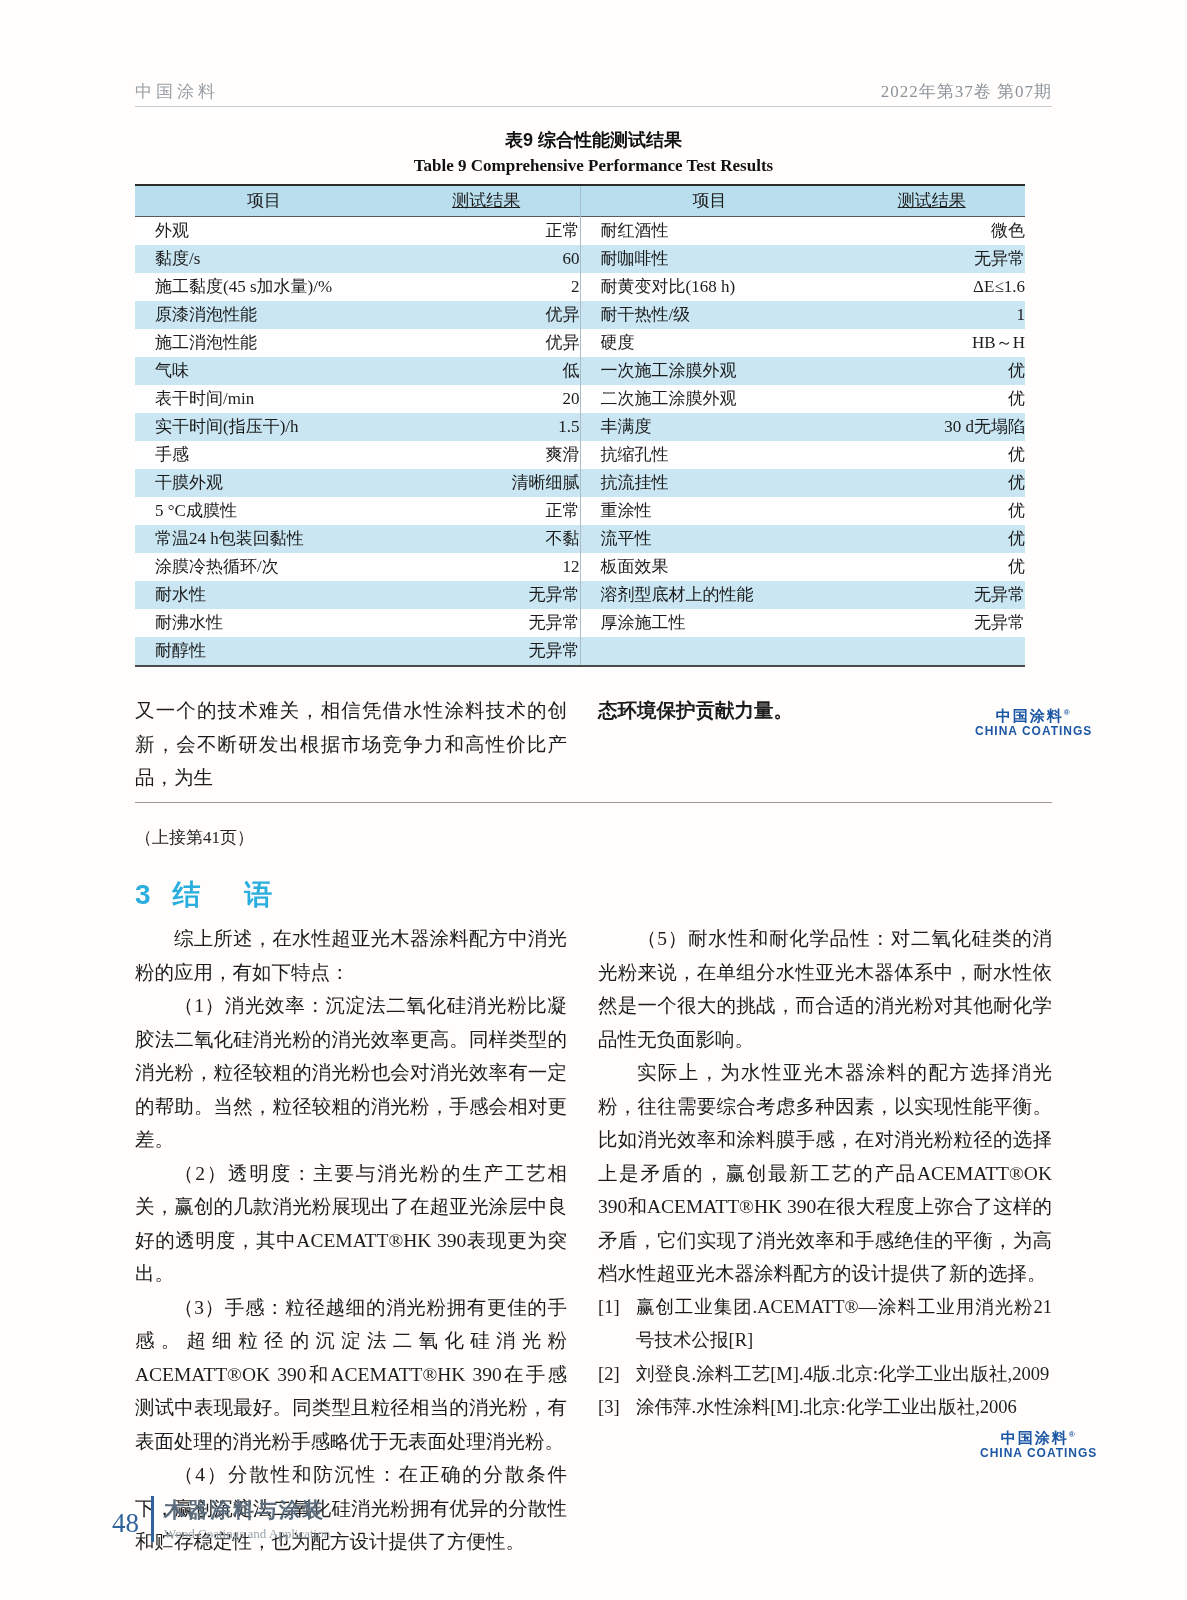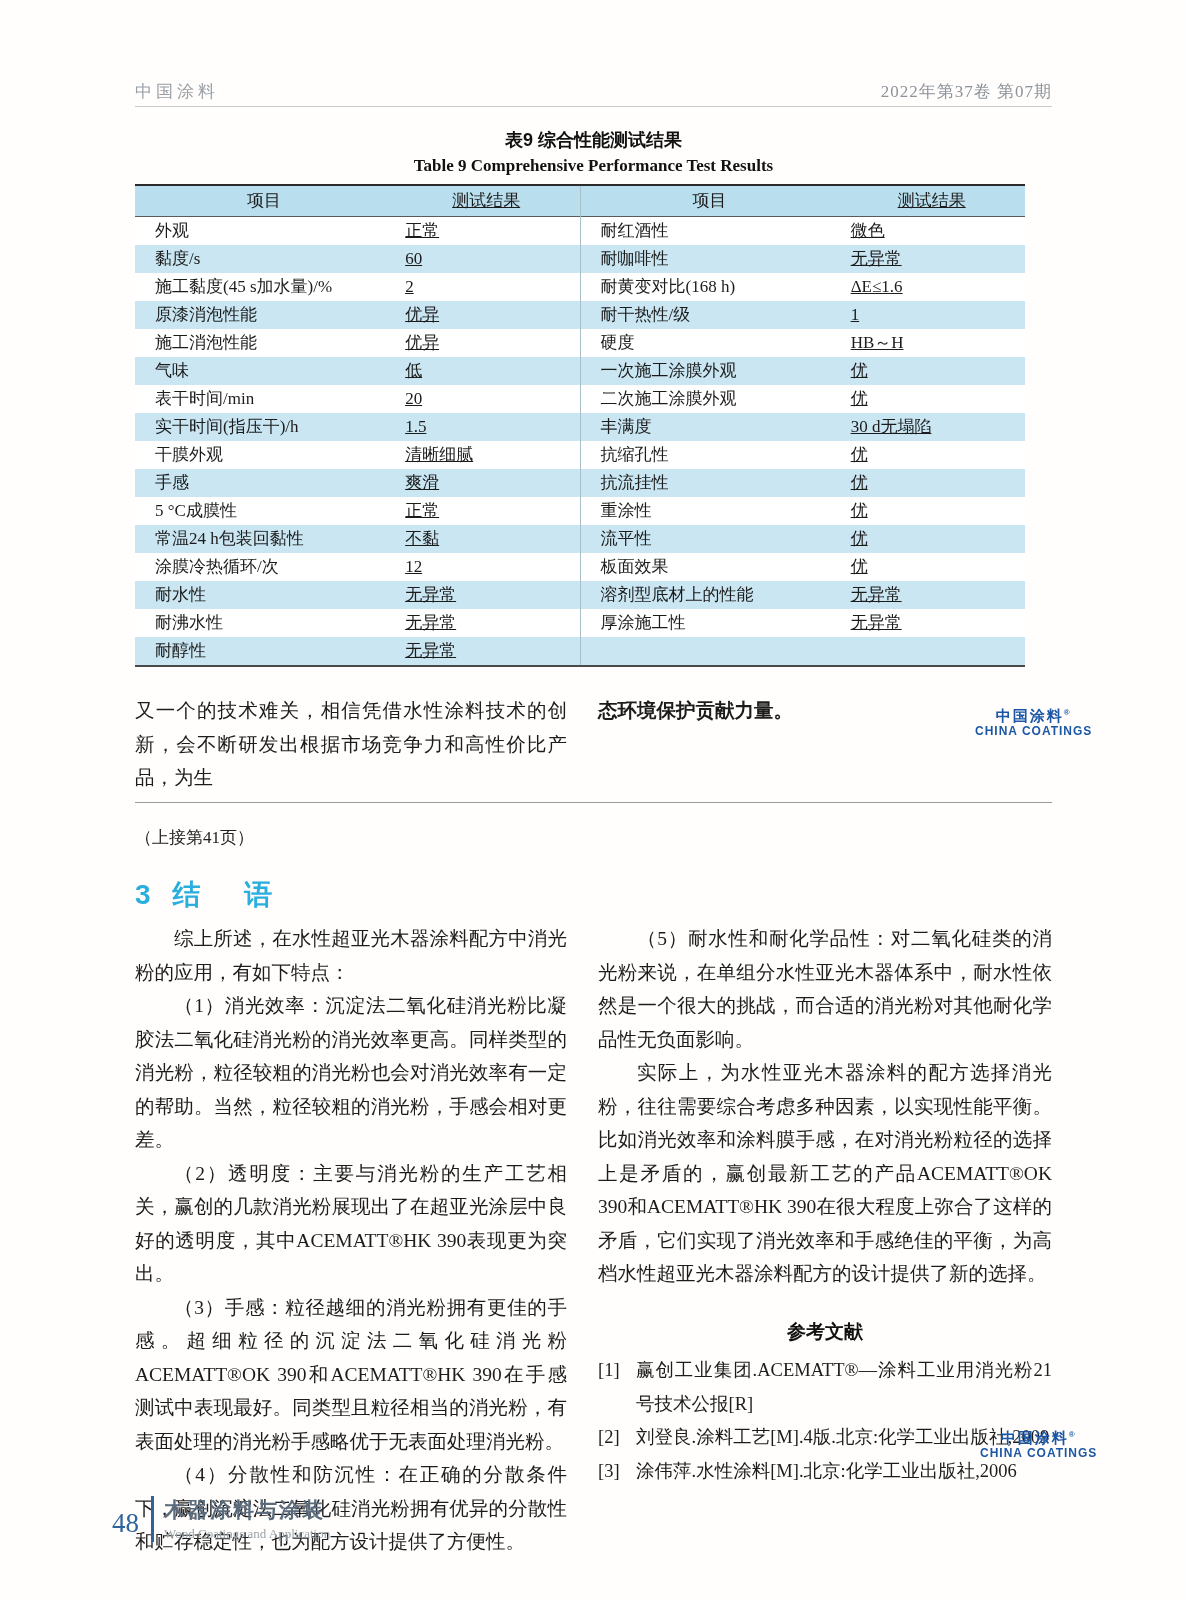--- a/index.html
+++ b/index.html
@@ -27,21 +27,21 @@
     display:flex;font-size:17px;
   }
   .half{width:50%;}
   .half.right-half{border-left:1px solid #a9bfc8;}
   .thead{display:flex;height:30px;line-height:30px;background:#b9deed;border-bottom:1px solid #5a5a5a;font-weight:normal;}
   .thead .c-item{width:58%;text-align:center;}
   .thead .c-res{width:42%;text-align:center;text-decoration:underline;}
   .trow{display:flex;height:28px;line-height:28px;background:#ffffff;gap:28px;}
   .tbody .trow:nth-of-type(even){background:#c9e6f2;}
   .trow .c-item{width:58%;padding-left:20px;box-sizing:border-box;text-align:left;white-space:nowrap;overflow:hidden;}
-  .trow .c-res{width:42%;text-align:left;white-space:nowrap;text-decoration:underline;}
+  .trow .c-res{width:42%;text-align:right;white-space:nowrap;}
   
   .after-left{position:absolute;top:694px;left:135px;width:432px;font-size:19.5px;line-height:33.5px;text-align:justify;}
   .after-right{position:absolute;top:694px;left:598px;width:454px;font-size:19.5px;line-height:33.5px;text-align:justify;font-weight:bold;}
   
   .cc-logo{position:absolute;text-align:center;color:#1c57a5;font-family:"Liberation Sans","DejaVu Sans",sans-serif;line-height:1.1;}
   .cc-logo .zh{font-size:15px;font-weight:bold;letter-spacing:2px;white-space:nowrap;}
   .cc-logo .zh sup{font-size:8px;vertical-align:super;}
   .cc-logo .en{font-size:12px;font-weight:bold;letter-spacing:1px;white-space:nowrap;}
   .logo-1{top:708px;left:975px;}
   .logo-2{top:1430px;left:980px;}
@@ -126,27 +126,27 @@
             <span class="c-item">表干时间/min</span>
             <span class="c-res">20</span>
           </div>
 
           <div class="trow">
             <span class="c-item">实干时间(指压干)/h</span>
             <span class="c-res">1.5</span>
           </div>
 
           <div class="trow">
+            <span class="c-item">手感</span>
+            <span class="c-res">爽滑</span>
+          </div>
+
+          <div class="trow">
             <span class="c-item">干膜外观</span>
             <span class="c-res">清晰细腻</span>
-          </div>
-
-          <div class="trow">
-            <span class="c-item">手感</span>
-            <span class="c-res">爽滑</span>
           </div>
 
           <div class="trow">
             <span class="c-item">5 °C成膜性</span>
             <span class="c-res">正常</span>
           </div>
 
           <div class="trow">
             <span class="c-item">常温24 h包装回黏性</span>
             <span class="c-res">不黏</span>
@@ -292,21 +292,20 @@
       <p>（4）分散性和防沉性：在正确的分散条件下，赢创沉淀法二氧化硅消光粉拥有优异的分散性和贮存稳定性，也为配方设计提供了方便性。</p>
     </div>
 
   <div class="col col-right">
     <div>
 
         <p>（5）耐水性和耐化学品性：对二氧化硅类的消光粉来说，在单组分水性亚光木器体系中，耐水性依然是一个很大的挑战，而合适的消光粉对其他耐化学品性无负面影响。</p>
 
         <p>实际上，为水性亚光木器涂料的配方选择消光粉，往往需要综合考虑多种因素，以实现性能平衡。比如消光效率和涂料膜手感，在对消光粉粒径的选择上是矛盾的，赢创最新工艺的产品ACEMATT®OK 390和ACEMATT®HK 390在很大程度上弥合了这样的矛盾，它们实现了消光效率和手感绝佳的平衡，为高档水性超亚光木器涂料配方的设计提供了新的选择。</p>
       </div>
-    <div class="ref-head">参考文献</div>
     <div>
 
         <div class="ref-item">
           <span class="lbl">[1]</span>
           <span class="txt">赢创工业集团.ACEMATT®—涂料工业用消光粉21号技术公报[R]</span>
         </div>
 
         <div class="ref-item">
           <span class="lbl">[2]</span>
           <span class="txt">刘登良.涂料工艺[M].4版.北京:化学工业出版社,2009</span>

